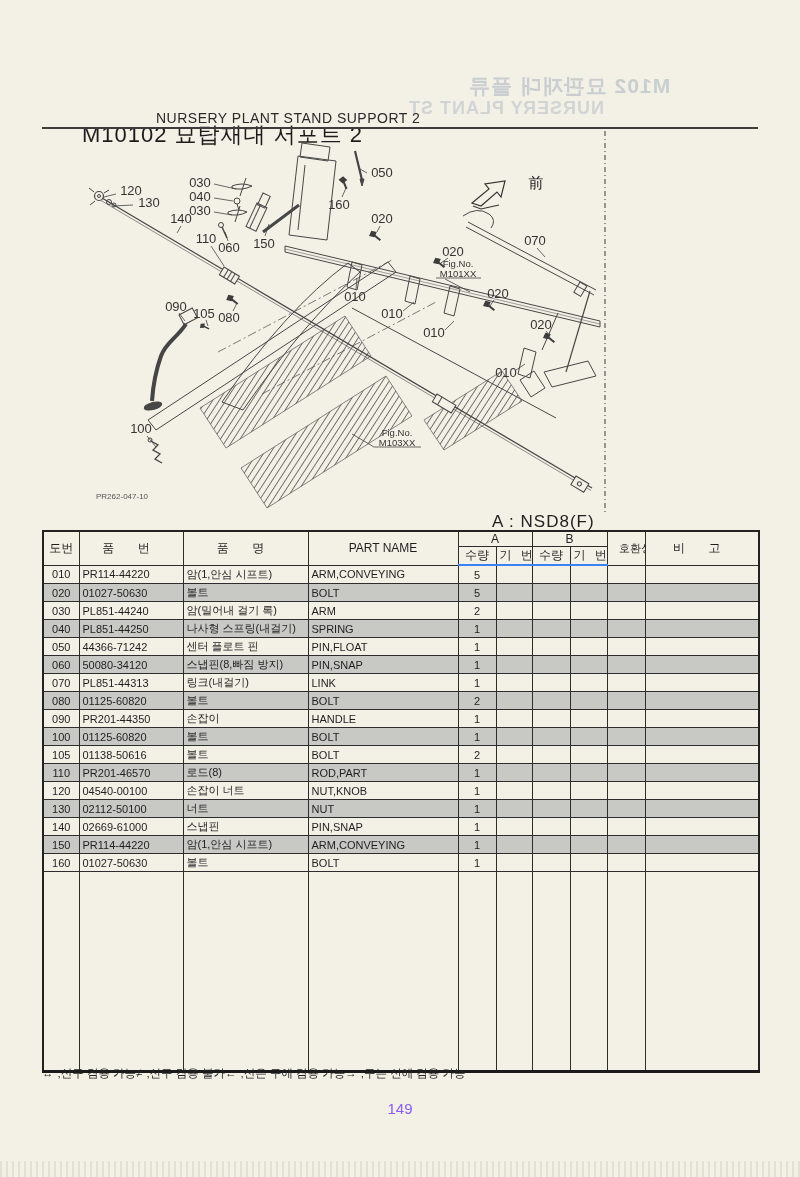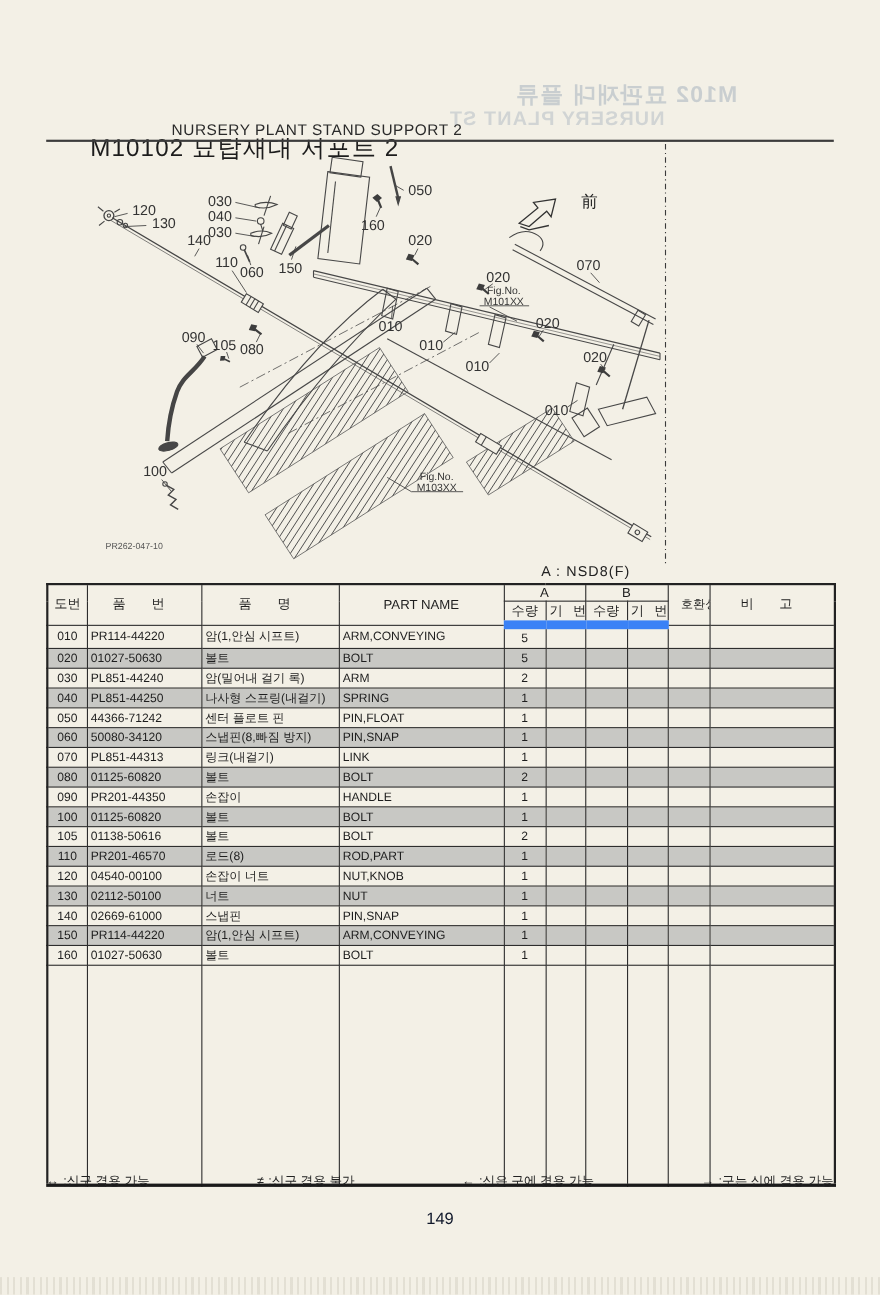--- a/index.html
+++ b/index.html
@@ -13,42 +13,42 @@
   
   .ghost{color:#a8b4bf;opacity:.55;transform:scaleX(-1);white-space:nowrap;
          font-weight:bold;letter-spacing:1px;}
   #ghost-kr{left:468px;top:72px;font-size:21px;}
   #ghost-en{left:408px;top:98px;font-size:18px;opacity:.45;}
   #title-kr{left:82px;top:84px;font-size:22px;color:#1c1c1c;letter-spacing:1px;margin-top:36px;}
   #title-en{left:156px;top:110px;font-size:14px;color:#2a2a2a;letter-spacing:.5px;}
   #title-rule{left:42px;top:127px;width:716px;height:2px;background:#3c3c3c;}
   
   #diagram{left:40px;top:130px;}
-  #model-note{left:492px;top:512px;font-size:13px;color:#222;letter-spacing:1px;}
+  #model-note{left:492px;top:512px;font-size:17px;color:#222;letter-spacing:1px;}
   
   #parts-table{position:absolute;left:42px;top:530px;width:716px;
     border-collapse:collapse;table-layout:fixed;
     border:2px solid #222;border-bottom:3px solid #1a1a1a;}
   #parts-table th,#parts-table td{
     border:1px solid #2d2d2d;font-weight:normal;
     font-size:11px;color:#1e1e1e;padding:0 3px;overflow:hidden;white-space:nowrap;}
   #parts-table thead th{font-size:12px;text-align:center;}
-  #parts-table thead tr:last-child th{border-bottom:8px solid #3b82f6;}
+  #parts-table thead tr:last-child th{border-bottom:2px solid #3b82f6;}
   #parts-table td{height:17px;}
   tr.shade{background:#c8c8c4;}
   td.c,th.c{text-align:center;}
   .sp2{letter-spacing:10px;padding-left:10px;}
   .sp1{letter-spacing:3px;}
   .vert{width:14px;margin:0 auto;word-break:break-all;line-height:1.1;font-size:11px;text-align:center;}
   #filler td{height:198px;}
   
-  #legend{left:42px;top:1066px;width:716px;display:flex;justify-content:space-between;gap:26px;
+  #legend{left:42px;top:1066px;width:716px;display:flex;justify-content:flex-start;
     font-size:11.5px;color:#222;}
   #legend .sym{margin-right:4px;}
-  #page-num{left:0;top:1100px;width:800px;text-align:center;font-size:15px;color:#0f172a;}
+  #page-num{left:0;top:1100px;width:800px;text-align:center;font-size:15px;color:#8b5cf6;}
   #bottom-noise{left:0;top:1161px;width:800px;height:16px;opacity:.5;
     background:repeating-linear-gradient(90deg,rgba(150,145,125,.35) 0 2px,rgba(0,0,0,0) 2px 6px);}
   text{font-family:"Liberation Sans","DejaVu Sans",sans-serif;}
 </style>
 </head>
 <body>
 
 <div class="abs ghost" id="ghost-kr">M102 묘판재대 플류</div>
 <div class="abs ghost" id="ghost-en">NURSERY PLANT ST</div>
 

